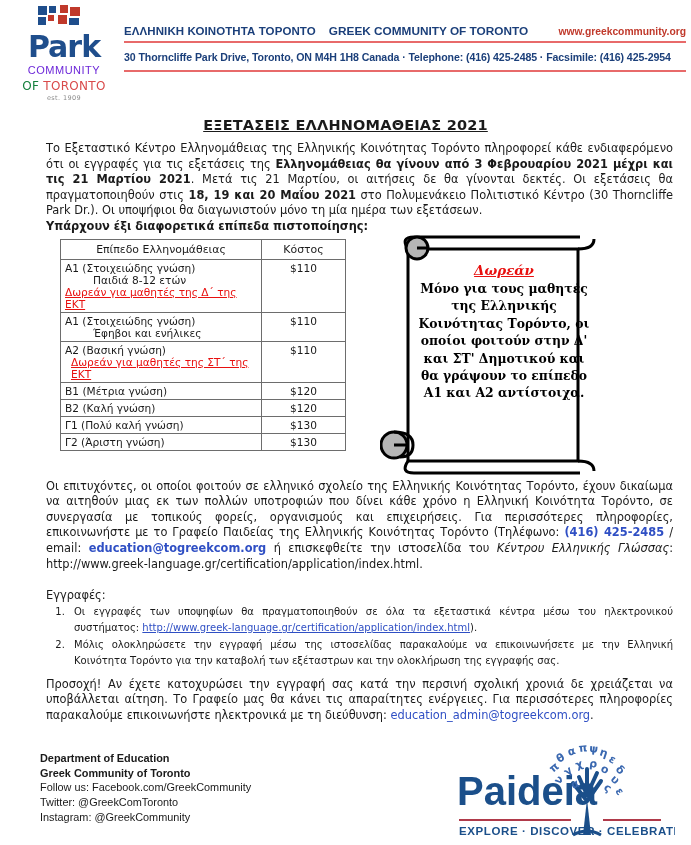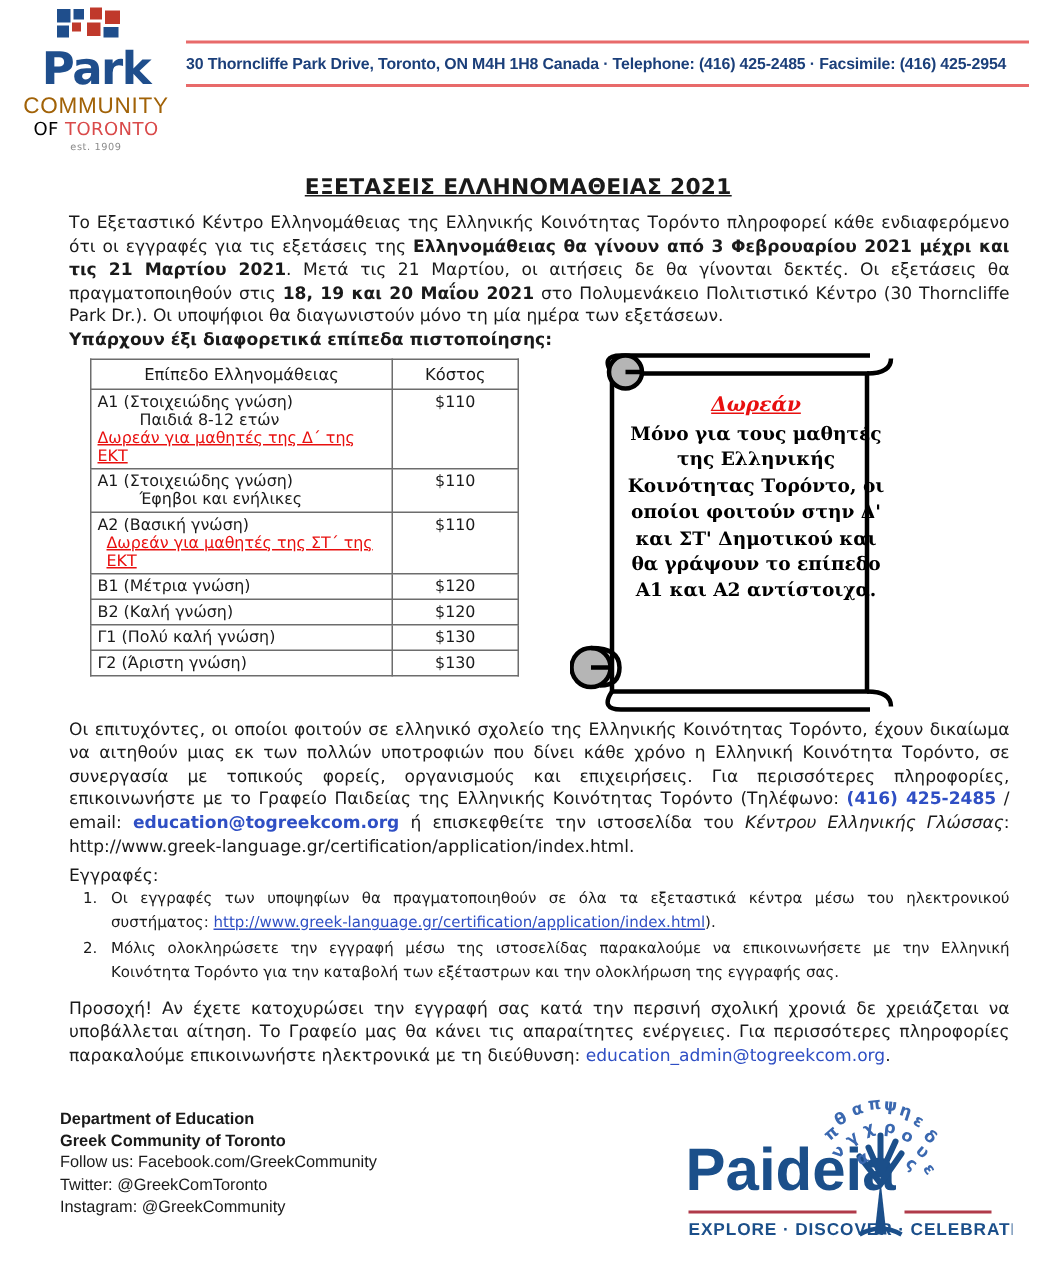--- a/index.html
+++ b/index.html
@@ -19,25 +19,25 @@
     position:absolute; left:6px; top:4px; width:116px; text-align:center;
   }
   .logo-flag { position:relative; height:30px; margin-bottom:-2px; }
   .logo-flag svg { display:block; margin:0 auto; }
   .logo-greek {
     font-family:"DejaVu Sans","Liberation Sans",sans-serif;
     font-weight:bold; font-size:30px; color:#1f4e8c; letter-spacing:-1px;
     line-height:30px;
   }
   .logo-community {
-    font-size:15px; color:#a16207; letter-spacing:0.5px; line-height:17px;
+    font-size:11px; color:#6d28d9; letter-spacing:0.5px; line-height:17px;
     font-family:"Liberation Sans",sans-serif;
   }
   .logo-of-toronto { font-size:12px; line-height:14px; letter-spacing:0.3px; }
-  .logo-of-toronto .of { color:#000000; }
+  .logo-of-toronto .of { color:#15803d; }
   .logo-of-toronto .tor { color:#d94a4a; }
   .logo-est { font-size:6.5px; color:#8a8a8a; letter-spacing:0.4px; margin-top:1px; }
 
   .header-right { position:absolute; left:124px; top:24px; width:562px; }
   .hdr-line1 { display:flex; align-items:baseline; white-space:nowrap; }
   .hdr-gr {
     font-family:"Liberation Sans",sans-serif;
     font-weight:bold; font-size:11.5px; color:#1b3f7a; letter-spacing:0.1px;
   }
   .hdr-en {
@@ -100,21 +100,21 @@
     color:#e8100f; text-decoration:underline; font-style:italic;
     font-size:13.4px; display:block; margin-bottom:1px;
   }
 
   
   .lnk { color:#2f4fc4; }
   .lnk-u { color:#2f4fc4; text-decoration:underline; }
   .ital { font-style:italic; }
 
   
-  .reg-label { font-size:11.4px; margin-top:4px; }
+  .reg-label { font-size:11.4px; margin-top:16px; }
   ol.reg { margin:2px 0 0 22px; padding:0; }
   ol.reg li {
     font-size:10px; line-height:15.6px; text-align:justify; margin-top:2px;
     padding-left:6px;
   }
 
   
   .footer { position:relative; margin-top:22px; height:104px; }
   .footer-text {
     position:absolute; left:40px; top:6px; font-size:10.9px; line-height:14.6px;
@@ -145,20 +145,25 @@
       </div>
       <div class="logo-greek">Park</div>
       <div class="logo-community">COMMUNITY</div>
       <div class="logo-of-toronto">
         <span class="of">OF </span><span class="tor">TORONTO</span>
       </div>
       <div class="logo-est">est. 1909</div>
     </div>
 
     <div class="header-right">
+      <div class="hdr-line1">
+        <span class="hdr-gr">ΕΛΛΗΝΙΚΗ ΚΟΙΝΟΤΗΤΑ ΤΟΡΟΝΤΟ</span>
+        <span class="hdr-en">GREEK COMMUNITY OF TORONTO</span>
+        <span class="hdr-web">www.greekcommunity.org</span>
+      </div>
       <div class="rule-red"></div>
       <div class="hdr-addr">30 Thorncliffe Park Drive, Toronto, ON  M4H 1H8 Canada  ·  Telephone: (416) 425-2485  ·  Facsimile: (416) 425-2954</div>
       <div class="rule-red2"></div>
     </div>
   </div>
 
   <div class="doc-title">ΕΞΕΤΑΣΕΙΣ ΕΛΛΗΝΟΜΑΘΕΙΑΣ 2021</div>
 
   <div class="body-wrap">
     <p class="just"><span>Το Εξεταστικό Κέντρο Ελληνομάθειας της Ελληνικής Κοινότητας Τορόντο πληροφορεί κάθε ενδιαφερόμενο ότι οι εγγραφές για τις εξετάσεις της </span><span class="b">Ελληνομάθειας θα γίνουν από 3 Φεβρουαρίου 2021 μέχρι και τις 21 Μαρτίου 2021</span><span>.  Μετά τις 21 Μαρτίου, οι αιτήσεις δε θα γίνονται δεκτές. Οι εξετάσεις θα πραγματοποιηθούν στις </span><span class="b">18, 19 και 20 Μαΐου 2021</span><span> στο Πολυμενάκειο Πολιτιστικό Κέντρο (30 Thorncliffe Park Dr.). Οι υποψήφιοι θα διαγωνιστούν μόνο τη μία ημέρα των εξετάσεων.</span></p>

